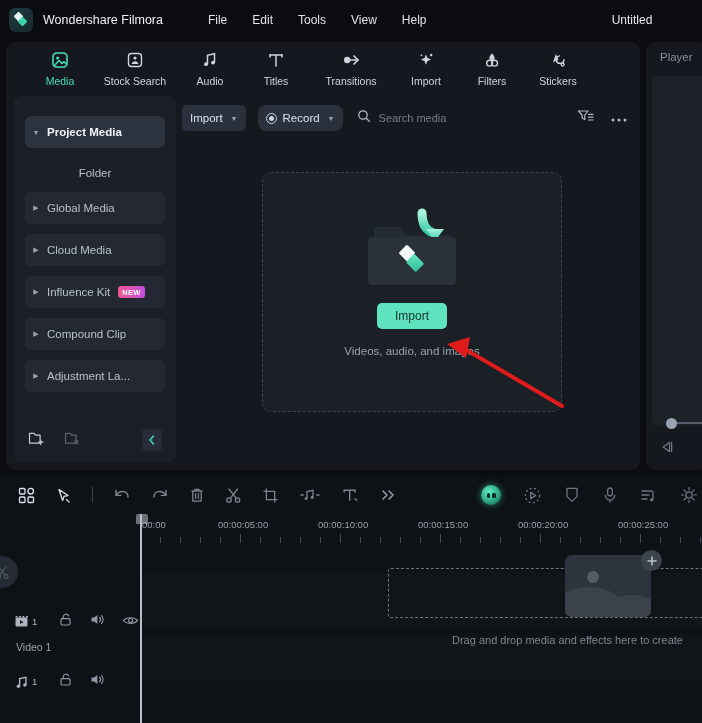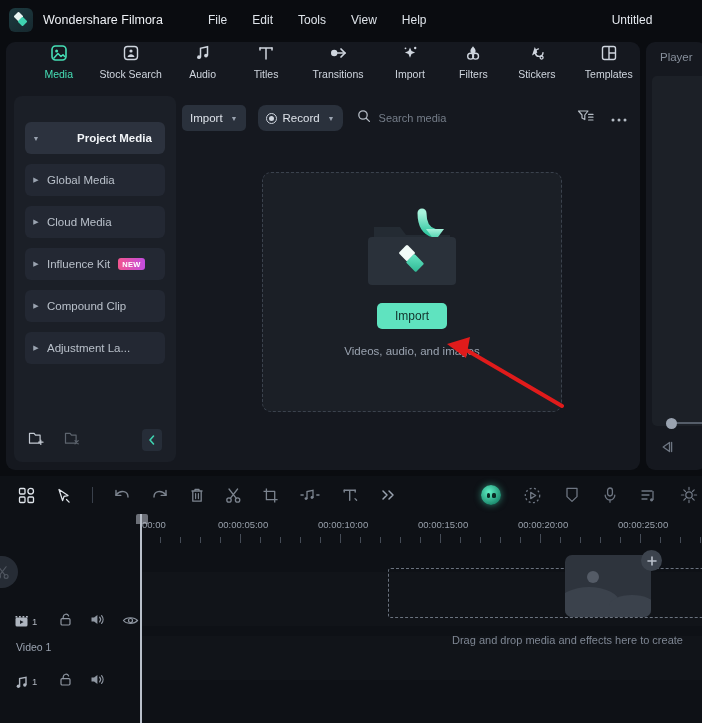--- a/index.html
+++ b/index.html
@@ -41,42 +41,42 @@
   }
 
   
   .panel-shell {
     position: absolute; left: 6px; top: 42px; width: 634px; height: 428px;
     background: #15181f; border-radius: 9px;
   }
   
   .navtabs {
     position: absolute; left: 0; top: 0; width: 634px; height: 52px;
-    display: flex; align-items: flex-start; padding-left: 30px; gap: 18px;
+    display: flex; align-items: center; padding-left: 30px; gap: 18px;
   }
   .navtab {
     width: 48px; display: flex; flex-direction: column; align-items: center;
     gap: 4px; cursor: default;
   }
   .navtab .ico { height: 22px; display: flex; align-items: center; justify-content: center; }
   .navtab .lbl { font-size: 10.5px; color: #cfd5de; white-space: nowrap; }
   .navtab.active .lbl { color: #46dfb6; }
   .navtab.wide { width: 66px; }
 
   
   .sidebar {
     position: absolute; left: 8px; top: 54px; width: 162px; height: 366px;
     background: #1b1f27; border-radius: 8px;
   }
   .side-item {
     position: relative; margin: 0 11px 10px 11px; height: 32px;
     background: #232833; border-radius: 6px;
     display: flex; align-items: center; cursor: default;
   }
-  .side-item:first-child { margin-top: 26px; gap: 30px; }
+  .side-item:first-child { margin-top: 20px; }
   .side-item.active { background: #2c323e; }
   .side-item .caret {
     width: 22px; display: flex; align-items: center; justify-content: center;
     font-size: 7px; color: #9aa3b0;
   }
   .side-item .caret.down { transform: rotate(0deg); }
   .side-item .txt { font-size: 11.5px; color: #b9c0ca; }
   .side-item.active .txt { color: #f2f5f8; font-weight: bold; }
   .side-label {
     height: 30px; display: flex; align-items: center; justify-content: center;
@@ -334,39 +334,31 @@
         <span class="ico">
           <svg width="20" height="20" viewBox="0 0 20 20">
             <path d="M7.8 4l2.6 5.6L5 12.6z" fill="#cfd5de"></path>
             <path d="M16 9.6a3.8 3.8 0 1 1-4.6-3.7" fill="none" stroke="#cfd5de" stroke-width="1.4" stroke-linecap="round"></path>
             <circle cx="14.6" cy="14.6" r="1.5" fill="none" stroke="#cfd5de" stroke-width="1.3"></circle>
           </svg>
         </span>
         <span class="lbl">Stickers</span>
       </div>
 
-      <div class="navtab wide">
-        <span class="ico">
-          <svg width="20" height="20" viewBox="0 0 20 20">
-            <rect x="3.5" y="3.5" width="13" height="13" rx="2" fill="none" stroke="#cfd5de" stroke-width="1.4"></rect>
-            <path d="M10 3.5v13M10 10h6.5" fill="none" stroke="#cfd5de" stroke-width="1.4"></path>
-          </svg>
-        </span>
-        <span class="lbl">Templates</span>
-      </div>
 
     </div>
 
     <div class="sidebar">
 
       <div class="side-item active">
         <span class="caret down">▼</span>
         <span class="txt">Project Media</span>
       </div>
 
+      <div class="side-label">Folder</div>
 
       <div class="side-item">
         <span class="caret">▶</span>
         <span class="txt">Global Media</span>
       </div>
 
       <div class="side-item">
         <span class="caret">▶</span>
         <span class="txt">Cloud Media</span>
       </div>

